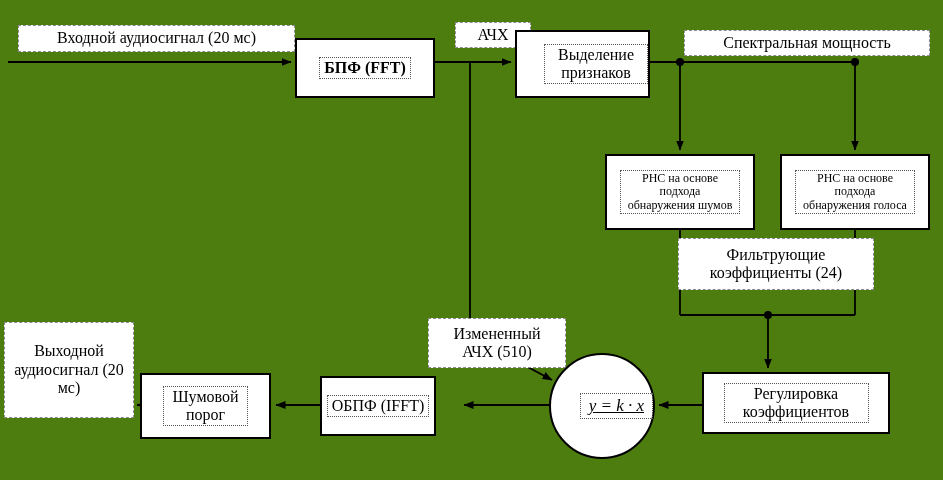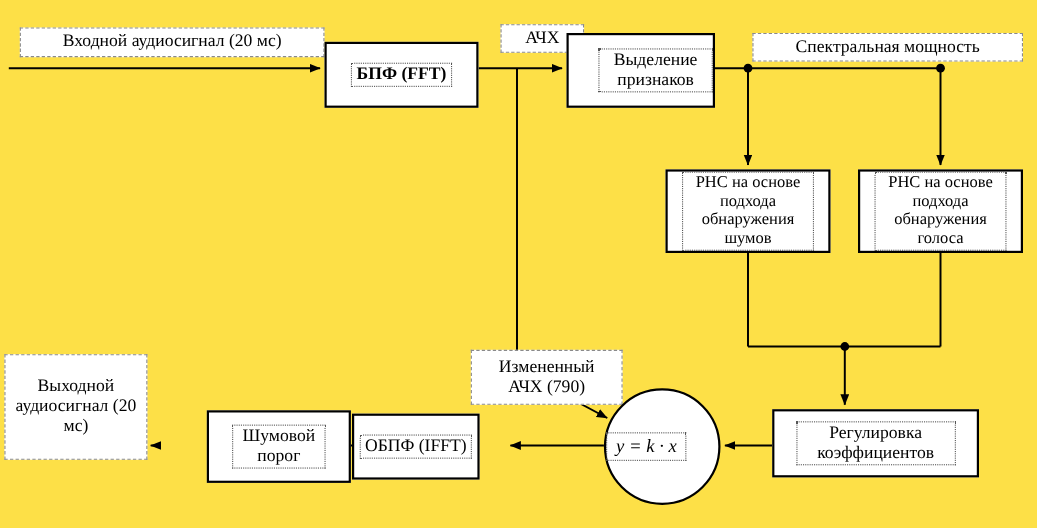--- a/index.html
+++ b/index.html
@@ -1,39 +1,39 @@
 <!DOCTYPE html>
 <html><head>
 <meta charset="utf-8">
 <style>
   * { margin:0; padding:0; box-sizing:border-box; }
   html,body { background:#fff; }
   body { font-family:"Liberation Serif", serif; color:#000; }
-  .stage { position:relative; width:943px; height:480px; background:#fde047; overflow:hidden; }
+  .stage { position:relative; width:943px; height:480px; background:#4d7c0f; overflow:hidden; }
   .layer { position:absolute; left:0; top:0; width:943px; height:480px; }
   .box {
     position:absolute; border:2px solid #000; background:#fff;
     display:flex; align-items:center; justify-content:center;
     text-align:center; font-size:16px; line-height:1.15;
   }
   .box .inner { display:inline-block; border:1px dotted #555; padding:1px 4px; }
   .tag {
     position:absolute; border:1px dashed #8a8a8a; background:#fff;
     display:flex; align-items:center; justify-content:center;
     text-align:center; font-size:16px; line-height:1.15;
   }
   .circle {
     position:absolute; border:2px solid #000; border-radius:50%; background:#fff;
-    display:flex; align-items:center; justify-content:flex-start;
+    display:flex; align-items:center; justify-content:flex-end;text-decoration:underline;
   }
   .formula { display:inline-block; border:1px dotted #555; padding:2px 8px;
              font-style:italic; font-size:17px; }
   
   .c-feature { max-width:112px; }
-  .c-rnn     { max-width:120px; font-size:15px; line-height:1.12; }
+  .c-rnn     { max-width:120px; font-size:12px; line-height:1.12; }
   .c-adjust  { max-width:145px; }
   .c-filter  { max-width:155px; }
   .c-modified{ max-width:105px; }
   .c-output  { max-width:112px; }
   .c-thresh  { max-width:85px; }
 </style>
 </head>
 <body>
 
 <div class="stage">
@@ -73,23 +73,26 @@
   </div>
 
   <div class="tag" style="left:455px;top:22px;width:76px;height:26px;">
     <span>АЧХ</span>
   </div>
 
   <div class="tag" style="left:684px;top:30px;width:246px;height:26px;">
     <span>Спектральная мощность</span>
   </div>
 
+  <div class="tag" style="left:678px;top:238px;width:196px;height:52px;">
+    <span class="c-filter">Фильтрующие коэффициенты (24)</span>
+  </div>
 
   <div class="tag" style="left:428px;top:318px;width:138px;height:50px;">
-    <span class="c-modified">Измененный АЧХ (790)</span>
+    <span class="c-modified">Измененный АЧХ (510)</span>
   </div>
 
   <div class="tag" style="left:4px;top:322px;width:130px;height:96px;">
     <span class="c-output">Выходной аудиосигнал (20 мс)</span>
   </div>
 
   <div class="box" style="left:295px;top:38px;width:140px;height:60px;font-weight:bold;">
     <span class="inner">БПФ (FFT)</span>
   </div>
 
@@ -110,17 +113,17 @@
   </div>
 
   <div class="circle" style="left:549px;top:353px;width:106px;height:106px;">
     <span class="formula">y = k · x</span>
   </div>
 
   <div class="box" style="left:320px;top:376px;width:116px;height:60px;">
     <span class="inner">ОБПФ (IFFT)</span>
   </div>
 
-  <div class="box" style="left:140px;top:373px;width:131px;height:66px;margin-left:48px;">
+  <div class="box" style="left:140px;top:373px;width:131px;height:66px;">
     <span class="inner c-thresh">Шумовой порог</span>
   </div>
 
 </div>
 
 </body></html>

